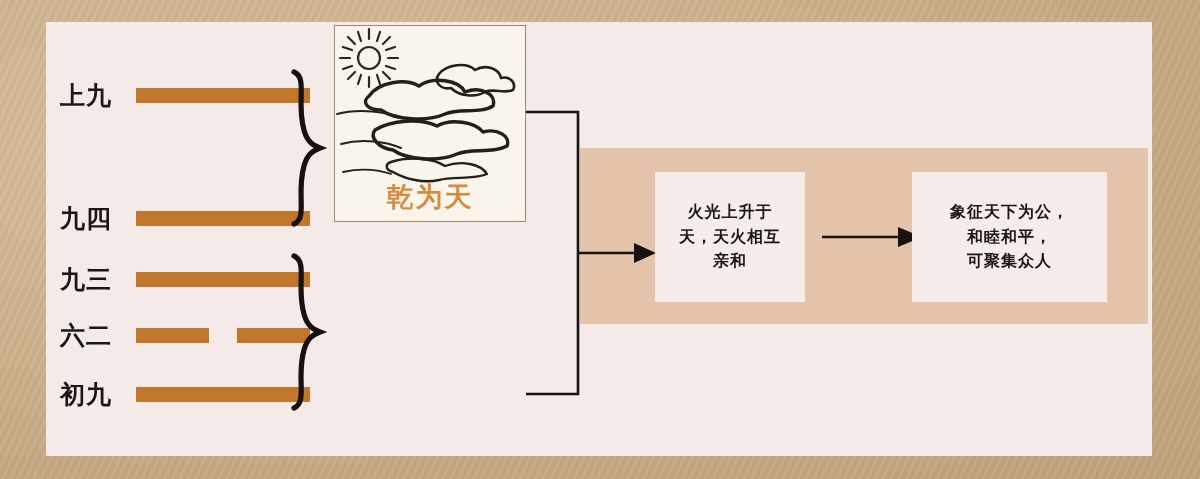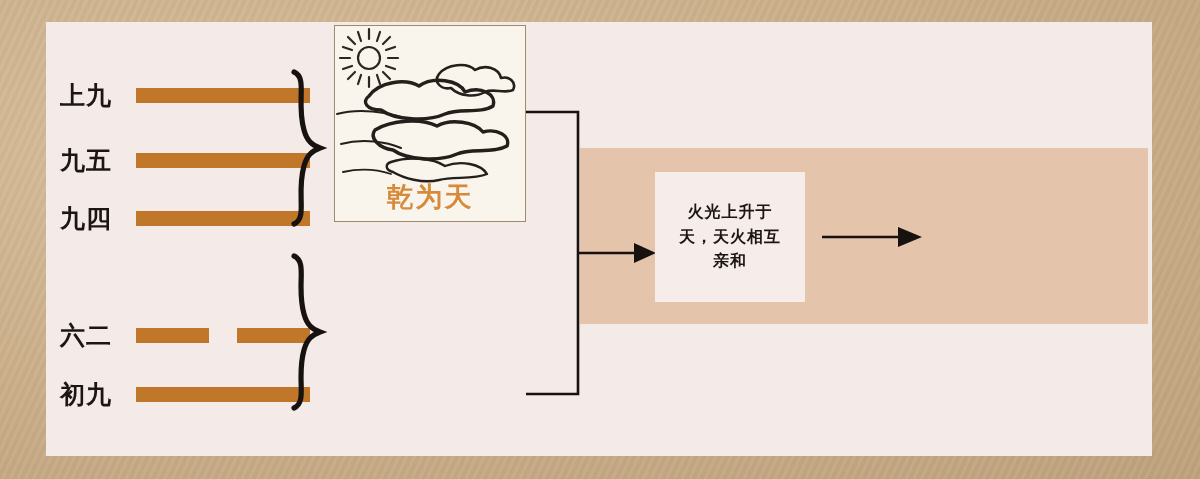--- a/index.html
+++ b/index.html
@@ -94,34 +94,34 @@
 
     <div class="hexcol">
 
       <div class="hexrow" style="top:56px">
         <div class="hexlabel">上九</div>
         <div class="hexline yang">
             <span class="seg"></span>
           </div>
       </div>
 
-      <div class="hexrow" style="top:121px">
-        <div class="hexlabel">九五</div>
-        <div class="hexline yang">
-            <span class="seg"></span>
-          </div>
-      </div>
 
       <div class="hexrow" style="top:179px">
         <div class="hexlabel">九四</div>
         <div class="hexline yang">
             <span class="seg"></span>
           </div>
       </div>
 
+      <div class="hexrow" style="top:240px">
+        <div class="hexlabel">九三</div>
+        <div class="hexline yang">
+            <span class="seg"></span>
+          </div>
+      </div>
 
       <div class="hexrow" style="top:355px">
         <div class="hexlabel">初九</div>
         <div class="hexline yang">
             <span class="seg"></span>
           </div>
       </div>
 
       <div class="hexrow" style="top:296px">
         <div class="hexlabel">六二</div>
@@ -204,15 +204,20 @@
 亲和</div>
     </div>
 
     <div class="conn" style="left:776px;top:200px;">
       <svg width="110" height="30" viewBox="0 0 110 30">
         <line x1="0" y1="15" x2="78" y2="15" stroke="#17120f" stroke-width="2.6"></line>
         <path d="M76,5 L100,15 L76,25 Z" fill="#17120f"></path>
       </svg>
     </div>
 
+    <div class="txtbox" style="left:866px;top:150px;width:195px;height:130px;">
+      <div class="t">象征天下为公，
+和睦和平，
+可聚集众人</div>
+    </div>
 
   </div>
 </div>
 
 </body></html>

